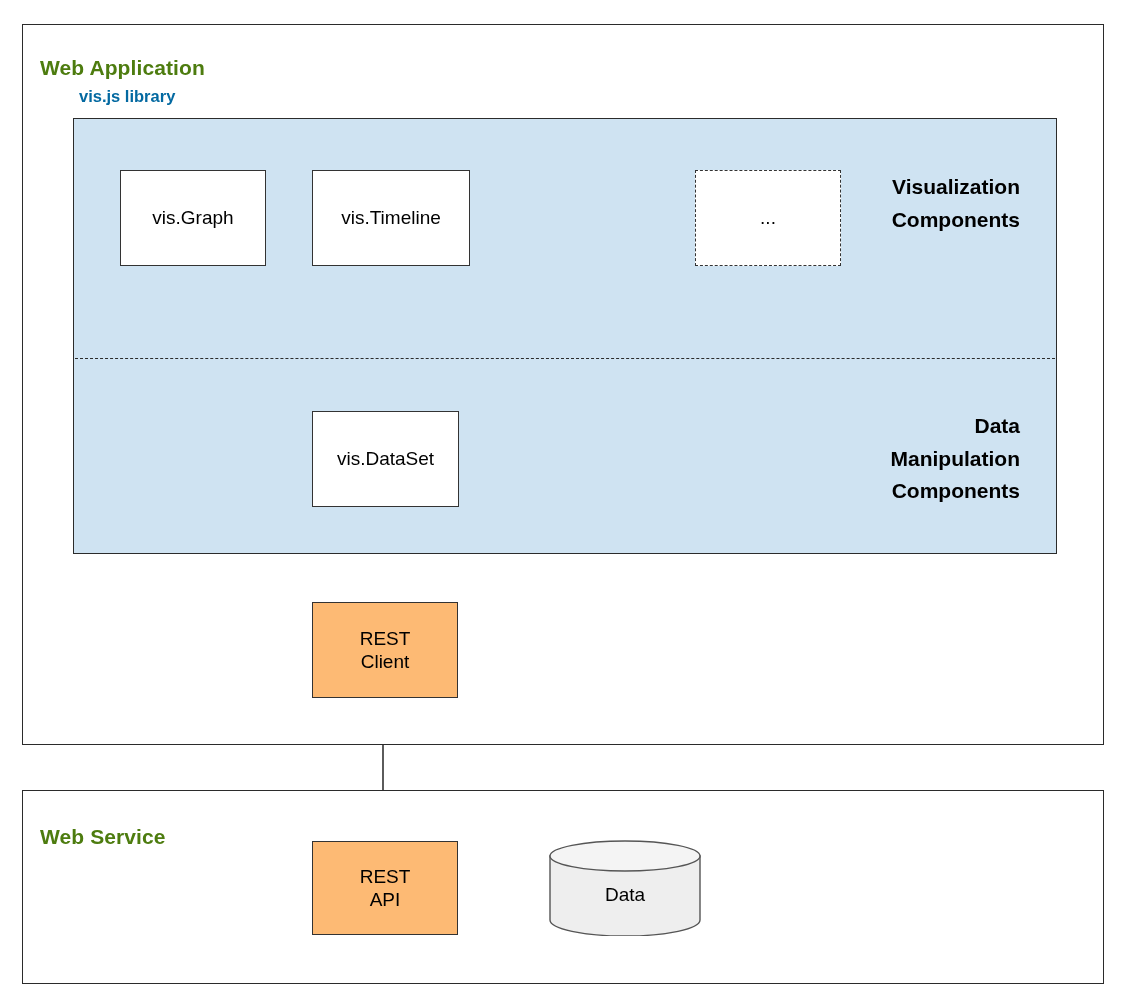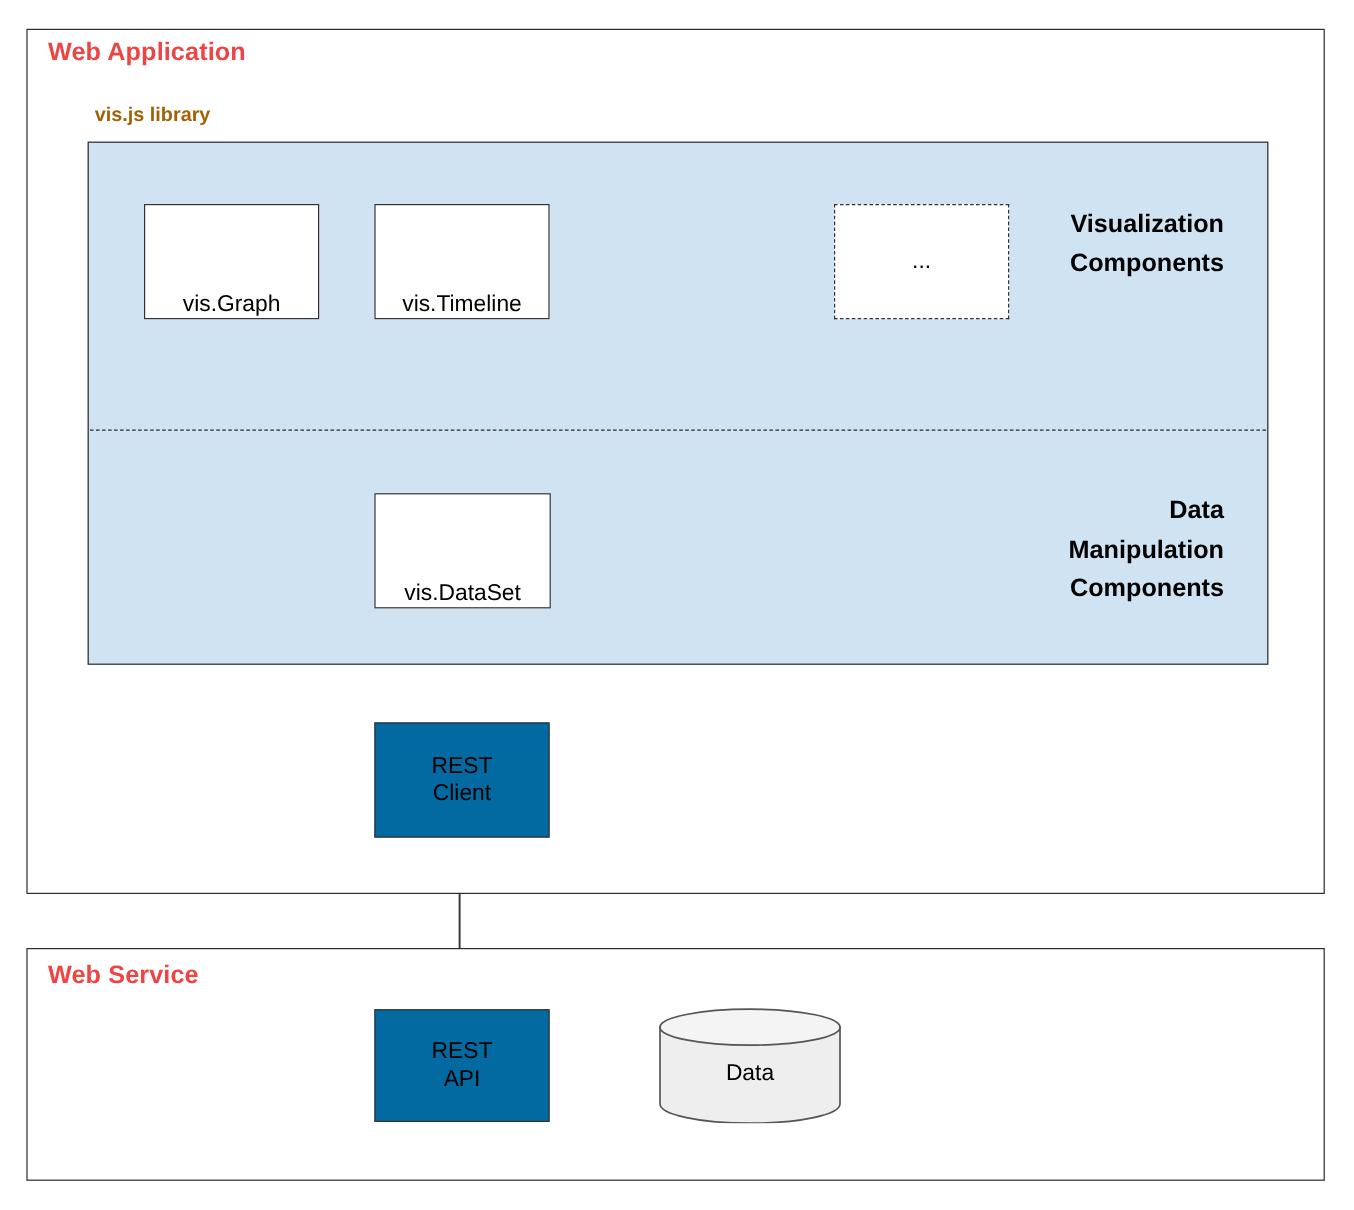--- a/index.html
+++ b/index.html
@@ -31,29 +31,30 @@
   .container-box {
     position: absolute;
     border: 1.6px solid #2b2b2b;
     background: #ffffff;
     box-sizing: border-box;
   }
   .container-title {
     position: absolute;
     font-weight: bold;
     font-size: 21px;
-    color: #ef4444;
+    color: #4d7c0f;
     letter-spacing: 0.1px;
     white-space: nowrap;
+    margin-top: 24px;
   }
   .panel-title {
     position: absolute;
     font-weight: bold;
     font-size: 16.5px;
-    color: #a16207;
+    color: #0369a1;
     white-space: nowrap;
   }
 
   .lib-panel {
     position: absolute;
     background: #cfe3f2;
     border: 1.6px solid #2b2b2b;
     box-sizing: border-box;
   }
 
@@ -70,28 +71,27 @@
     align-items: center;
     justify-content: center;
     text-align: center;
     font-size: 19px;
     color: #000000;
     line-height: 1.22;
   }
   .node-solid {
     background: #ffffff;
     border: 1.5px solid #333333;
-    align-items: flex-end;
   }
   .node-dashed {
     background: #ffffff;
     border: 1.8px dashed #333333;
   }
   .node-gray {
-    background: #0369a1;
+    background: #fdba74;
     border: 1.5px solid #333333;
   }
 
   .zone-label {
     position: absolute;
     font-weight: bold;
     font-size: 21px;
     color: #000000;
     text-align: right;
     line-height: 1.55;
@@ -164,21 +164,21 @@
 Components</div>
 
   <div class="zone-label" style="left:780px; top:410px; width:240px;">Data
 Manipulation
 Components</div>
 
   <div class="node node-solid" style="left:120px; top:170px; width:146px; height:96px;">
     <span>vis.Graph</span>
   </div>
 
-  <div class="node node-solid" style="left:312px; top:170px; width:146px; height:96px;">
+  <div class="node node-solid" style="left:312px; top:170px; width:158px; height:96px;">
     <span>vis.Timeline</span>
   </div>
 
 
   <div class="node node-dashed" style="left:695px; top:170px; width:146px; height:96px;">
     <span>...</span>
   </div>
 
   <div class="node node-solid" style="left:312px; top:411px; width:147px; height:96px;">
     <span>vis.DataSet</span>

